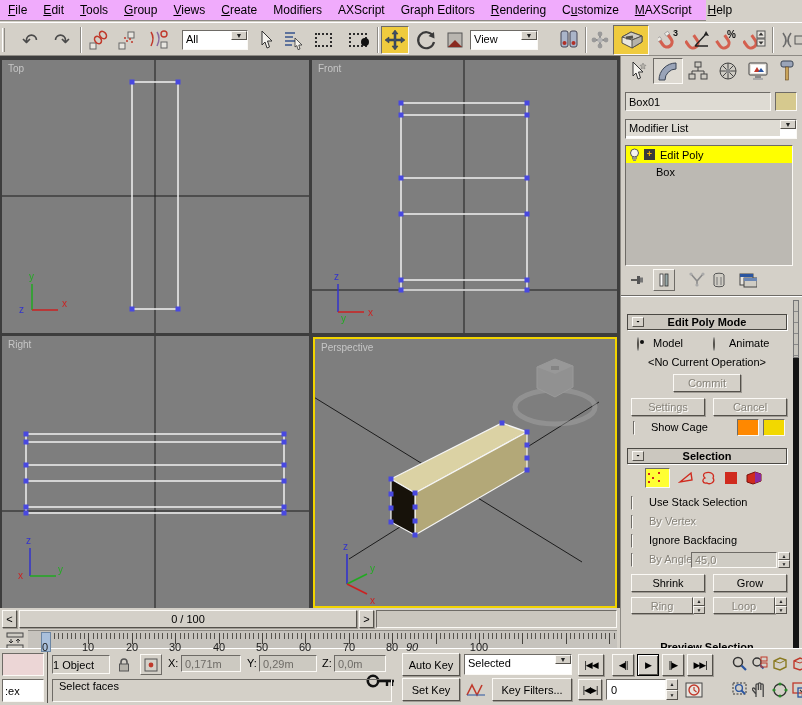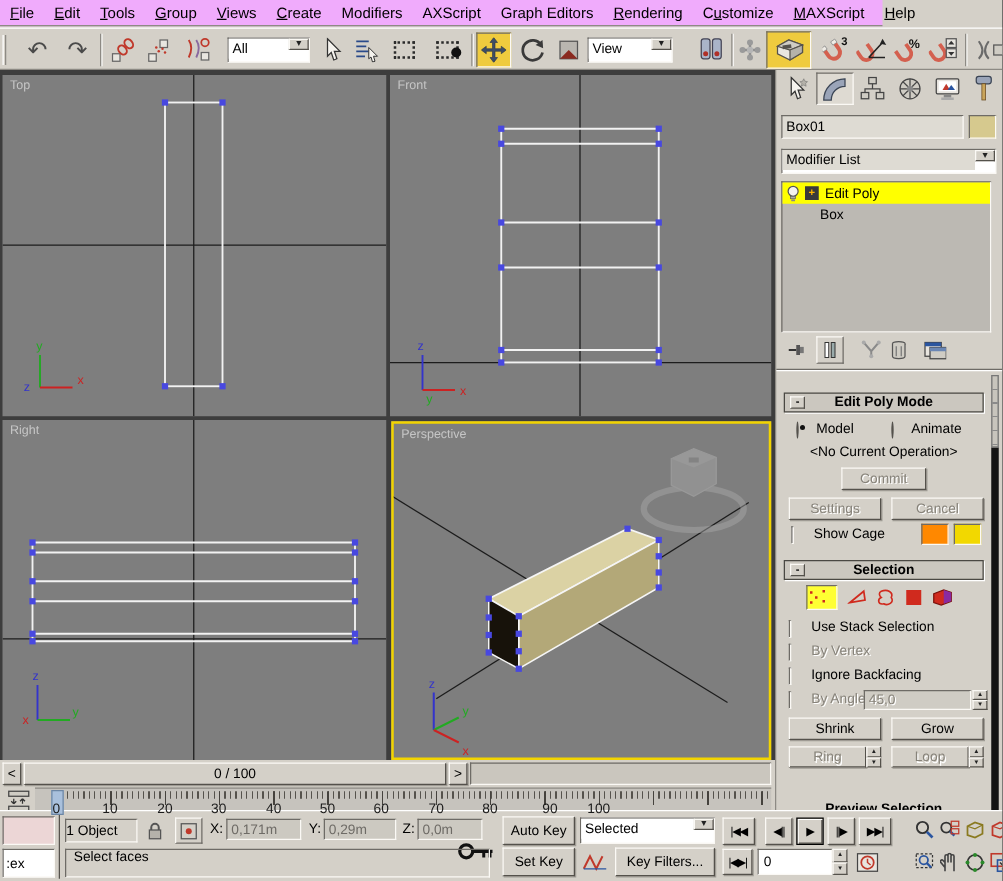--- a/index.html
+++ b/index.html
@@ -391,21 +391,21 @@
     <div class="marker"></div>
     <span class="tick" style="left:17px;">0</span>
     <span class="tick" style="left:60px;">10</span>
     <span class="tick" style="left:104px;">20</span>
     <span class="tick" style="left:147px;">30</span>
     <span class="tick" style="left:191px;">40</span>
     <span class="tick" style="left:234px;">50</span>
     <span class="tick" style="left:277px;">60</span>
     <span class="tick" style="left:321px;">70</span>
     <span class="tick" style="left:364px;">80</span>
-    <span class="tick" style="left:412px;">90</span>
+    <span class="tick" style="left:384px;font-style:italic;">90</span>
     <span class="tick" style="left:451px;">100</span>
   </div>
 
   <div class="ab" style="left:620px;top:56px;width:182px;height:592px;background:#d4d0c8;border-left:1px solid #8d8a84;overflow:hidden;">
 
     <div class="ab tbtn" style="left:2px;top:2px;width:30px;height:26px;">
       <svg width="18" height="20" viewBox="0 0 18 20">
           <path d="M4 1 L14 11 L9.5 11 L11.5 17 L9 18 L7 12 L4 15 Z" fill="#f5f3ee" stroke="#333"></path>
           <path d="M14 2 l1 2 2 .3 -1.5 1.5 .4 2.2 -1.9 -1 -1.9 1 .4 -2.2 L11 4.3 13 4 Z" fill="#b5b2aa" stroke="#666" stroke-width=".4"></path>
         </svg>

